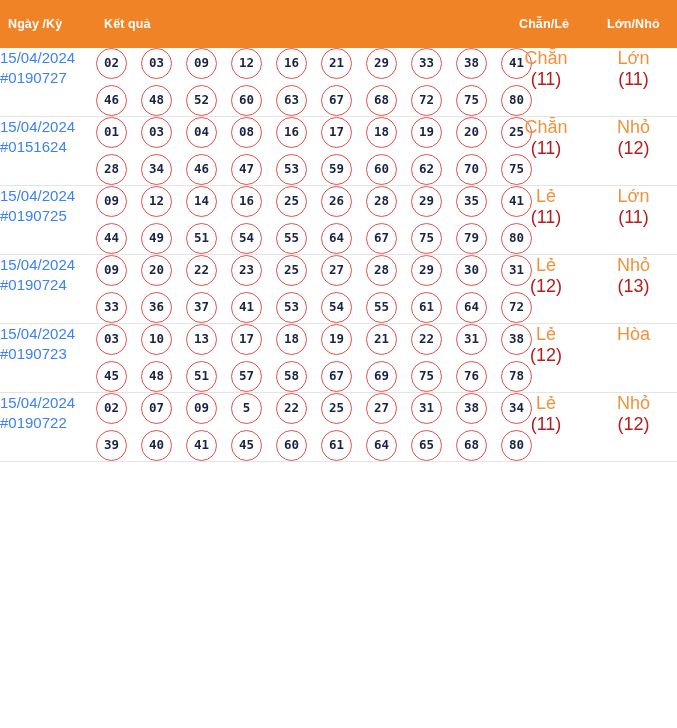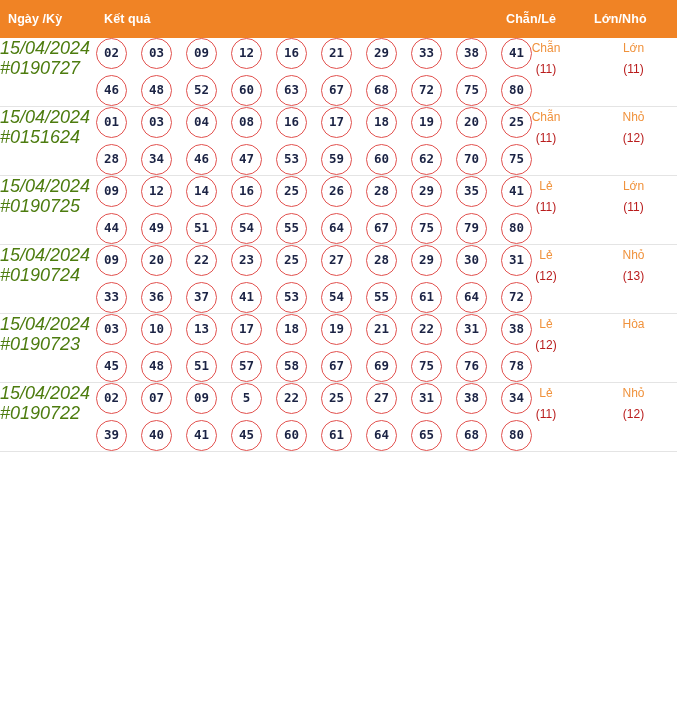--- a/index.html
+++ b/index.html
@@ -26,45 +26,44 @@
   
   .table-header {
     background: #f08325;
     height: 38px;
   }
   .table-header th {
     color: #ffffff;
     font-size: 12.5px;
     font-weight: bold;
     text-align: left;
-    padding: 4px;
+    padding: 17px;
     vertical-align: middle;
     letter-spacing: 0.1px;
   }
   .th-date      { width: 96px;  padding-left: 8px !important; }
   .th-result    { width: 406px; padding-left: 8px !important; margin-top: 44px; }
   .th-evenodd   { width: 88px;  text-align: right; }
   .th-bigsmall  { width: 87px;  text-align: left; }
 
   
   .result-row {
     border-bottom: 1px solid #e4e4e4;
   }
   .result-row > td {
     padding: 0;
     vertical-align: top;
   }
 
   .cell-date {
     padding: 12px 0 0 8px;
-    color: #4d7c0f;
-    font-size: 18px;
+    color: #3b82f6;
+    font-size: 15px;
     line-height: 20px;
     white-space: nowrap;
-    font-style: italic;
   }
   .date-line,
   .draw-line { display: block; }
 
   .cell-result {
     padding: 9px 0 10px 8px;
   }
   .ball-row {
     display: flex;
     flex-wrap: nowrap;
@@ -87,21 +86,21 @@
     display: flex;
     align-items: center;
     justify-content: center;
     line-height: 1;
   }
 
   .cell-judge {
     padding-top: 12px;
     text-align: center;
     color: #f0923c;
-    font-size: 12px;
+    font-size: 18px;
     line-height: 21px;
     margin-top: 24px;
   }
   .judge-label { display: block; }
   .judge-count {
     display: block;
     color: #b91c1c;
   }
   .judge-count:empty { display: none; }
 </style>

